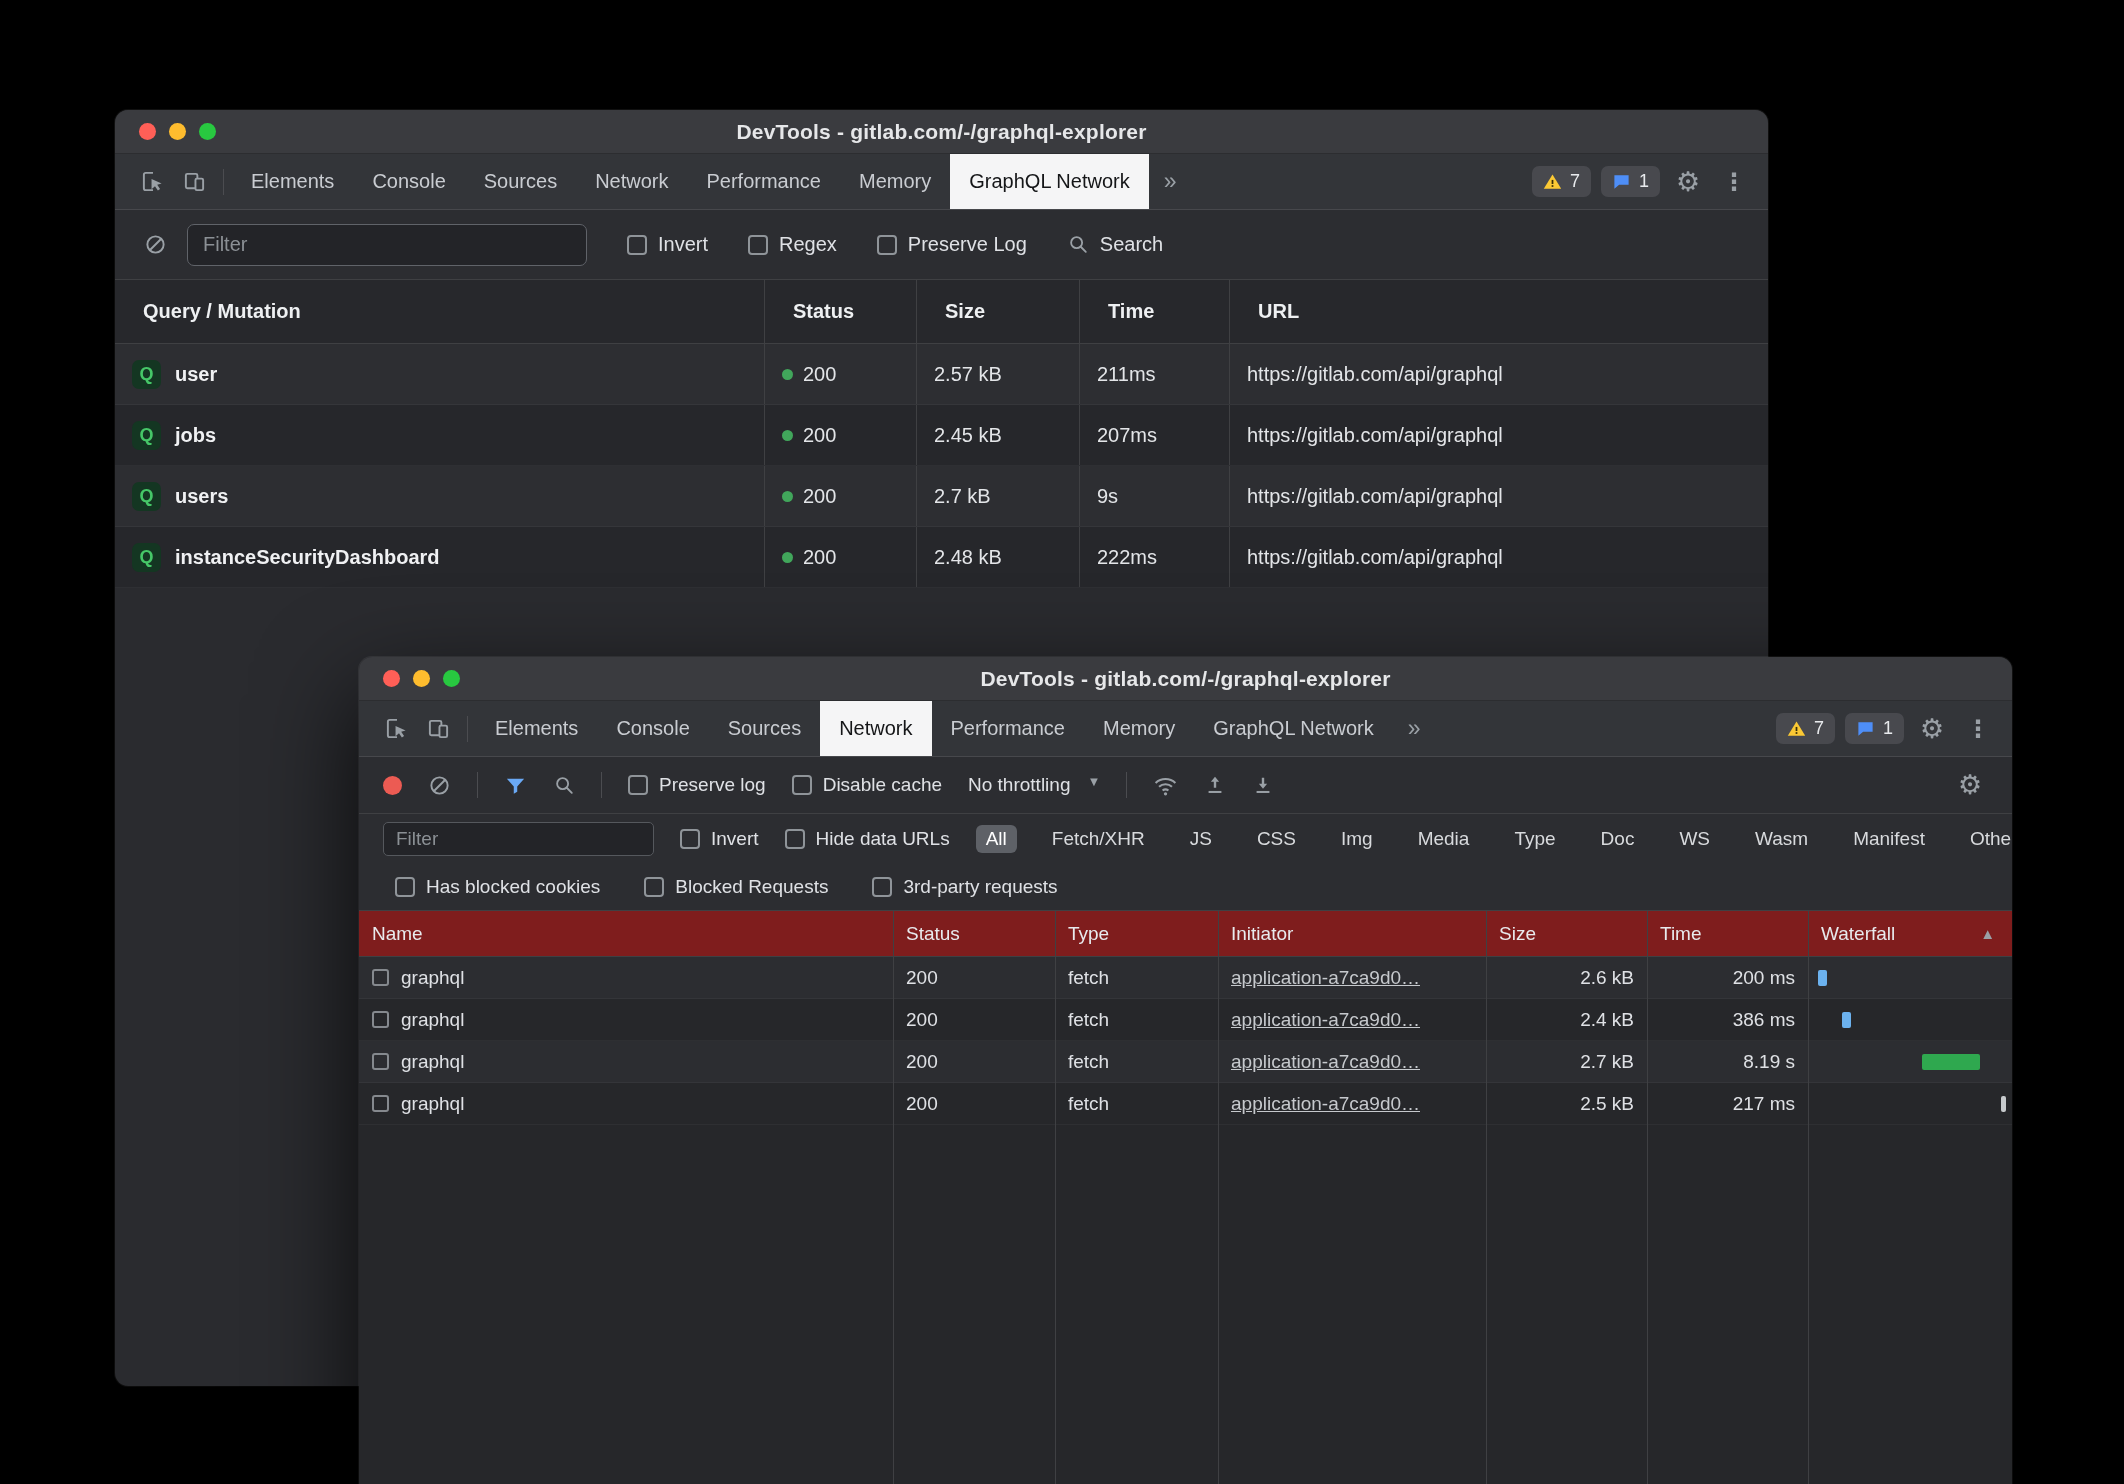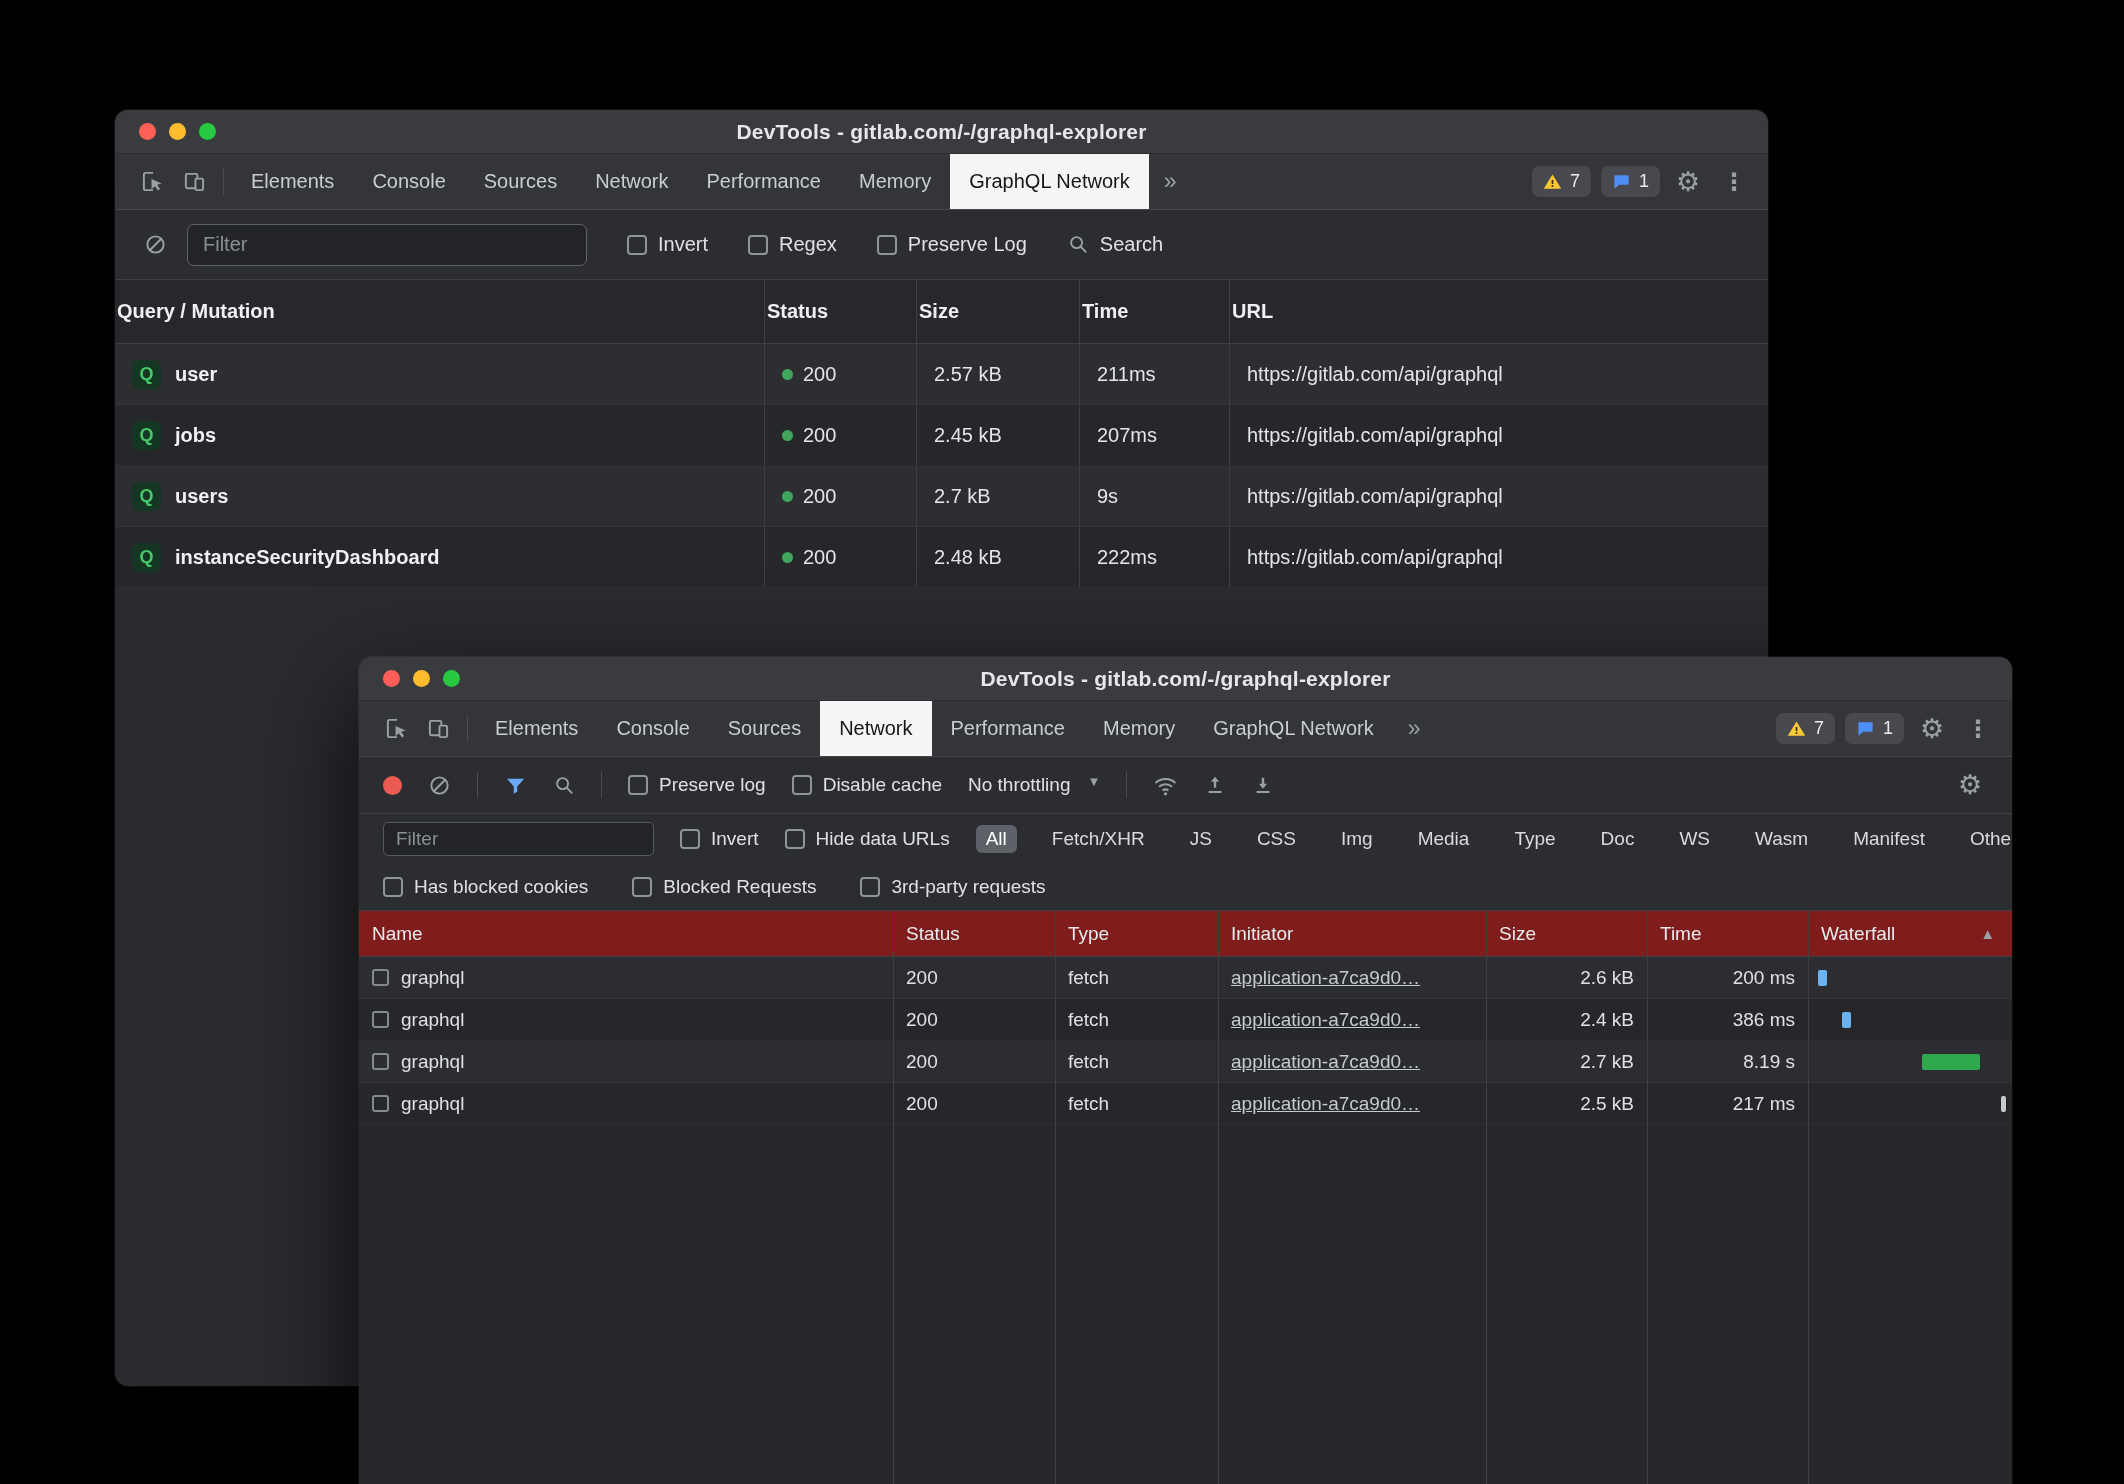--- a/index.html
+++ b/index.html
@@ -42,21 +42,21 @@
     padding:0 22px;border-bottom:1px solid #3f4043;font-size:20px}
   .filterbar .leadgroup{display:flex;align-items:center;gap:14px}
   .input1{width:400px;height:42px;background:#232428;border:1px solid #606369;border-radius:7px;
     color:#e8eaed;font-size:20px;padding:0 15px;outline:none}
   .input1::placeholder{color:#8b9095}
   .searchitem{display:flex;align-items:flex-start;gap:11px;color:#dfe1e5}
 
   .t1-header,.t1-row{display:grid;grid-template-columns:650px 152px 163px 150px 1fr}
   .t1-header{height:64px;background:#27282c;border-bottom:1px solid #3f4043;
     font-weight:700;font-size:20px;color:#eef0f2}
-  .t1-header>div{display:flex;align-items:center;height:100%;padding-left:2px;border-right:1px solid #3f4043}
+  .t1-header>div{display:flex;align-items:center;height:100%;padding-left:28px;border-right:1px solid #3f4043}
   .t1-header>div:last-child{border-right:none}
   .t1-row{height:61px;font-size:20px;color:#e3e5e8;border-bottom:1px solid rgba(255,255,255,.04)}
   .t1-row>div{display:flex;align-items:center;height:100%;padding-left:17px;border-right:1px solid #3f4043;overflow:hidden}
   .t1-row>div:last-child{border-right:none}
   .t1-row.lite{background:#2d2e32}
   .t1-row.dark{background:#26272b}
   .qbadge{width:29px;height:29px;border-radius:7px;background:#143622;color:#46c768;font-weight:700;
     font-size:18px;display:flex;align-items:center;justify-content:center;margin-right:14px;flex:none}
   .qname{font-weight:700;color:#f0f1f3;white-space:nowrap}
   .dot{width:11px;height:11px;border-radius:50%;background:#41a65b;margin-right:10px;flex:none}
@@ -72,21 +72,21 @@
 
   .filterbar2{height:50px;background:#2c2d31;display:flex;align-items:center;gap:26px;padding:0 24px;font-size:19px}
   .input2{width:330px;height:34px;background:#232428;border:1px solid #55585d;border-radius:5px;
     color:#e8eaed;font-size:19px;padding:0 12px;outline:none}
   .input2::placeholder{color:#8b9095}
   .typechips{display:flex;align-items:center;gap:25px;color:#d8dadd;white-space:nowrap}
   .chip{padding:3px 10px;border-radius:6px}
   .chip.selected{background:#5e6167;color:#fff}
 
   .filterrow2{height:47px;background:#2c2d31;display:flex;align-items:center;gap:44px;
-    padding:0 24px;border-bottom:1px solid #3f4043;font-size:19px}
+    padding:0 36px;border-bottom:1px solid #3f4043;font-size:19px}
 
   .t2-header,.t2-row{display:grid;grid-template-columns:534px 162px 163px 268px 161px 161px 1fr}
   .t2-header{height:46px;background:#7f1d1d;border-bottom:1px solid #3f4043;
     font-size:19px;font-weight:500;color:#e8eaed}
   .t2-header>div{display:flex;align-items:center;height:100%;padding:0 13px}
   .t2-header .wf-head{justify-content:space-between;padding-right:17px}
   .sortarrow{color:#9aa0a6;font-size:15px}
   .t2-row{height:42px;font-size:19px;color:#dfe1e5;border-bottom:1px solid rgba(255,255,255,.04)}
   .t2-row>div{display:flex;align-items:center;height:100%;padding:0 13px;overflow:hidden}
   .t2-row.lite{background:#2c2d31}

